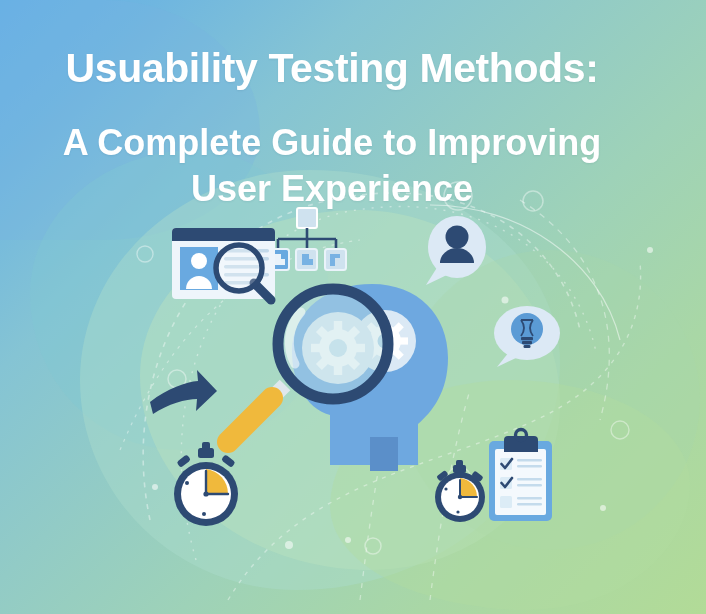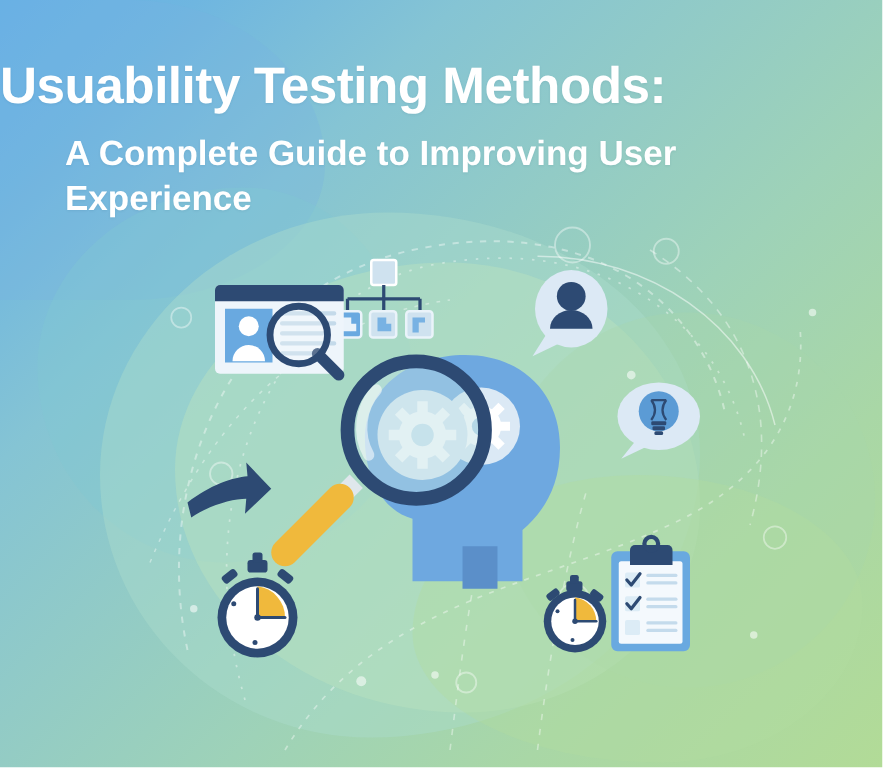--- a/index.html
+++ b/index.html
@@ -63,35 +63,36 @@
     left: 0; top: 0;
     width: 706px;
     height: 614px;
     pointer-events: none;
   }
   
   .head-wrap {
     position: absolute;
     left: 0; top: 46px;
     width: 664px;
+    text-align: center;
     z-index: 20;
   }
   .title {
     margin: 0;
     font-size: 41px;
     font-weight: bold;
     color: #ffffff;
     letter-spacing: -0.4px;
     line-height: 1.12;
     text-shadow: 0 1px 2px rgba(40,80,110,0.10);
   }
   .subtitle {
-    margin: 13px auto 0;
+    margin: 28px auto 0;
     width: 560px;
-    font-size: 28px;
+    font-size: 36px;
     font-weight: bold;
     color: #ffffff;
     line-height: 1.28;
     text-shadow: 0 1px 2px rgba(40,80,110,0.10);
   }
   .art { position: absolute; left: 0; top: 0; z-index: 10; }
 </style>
 </head>
 <body>
 

